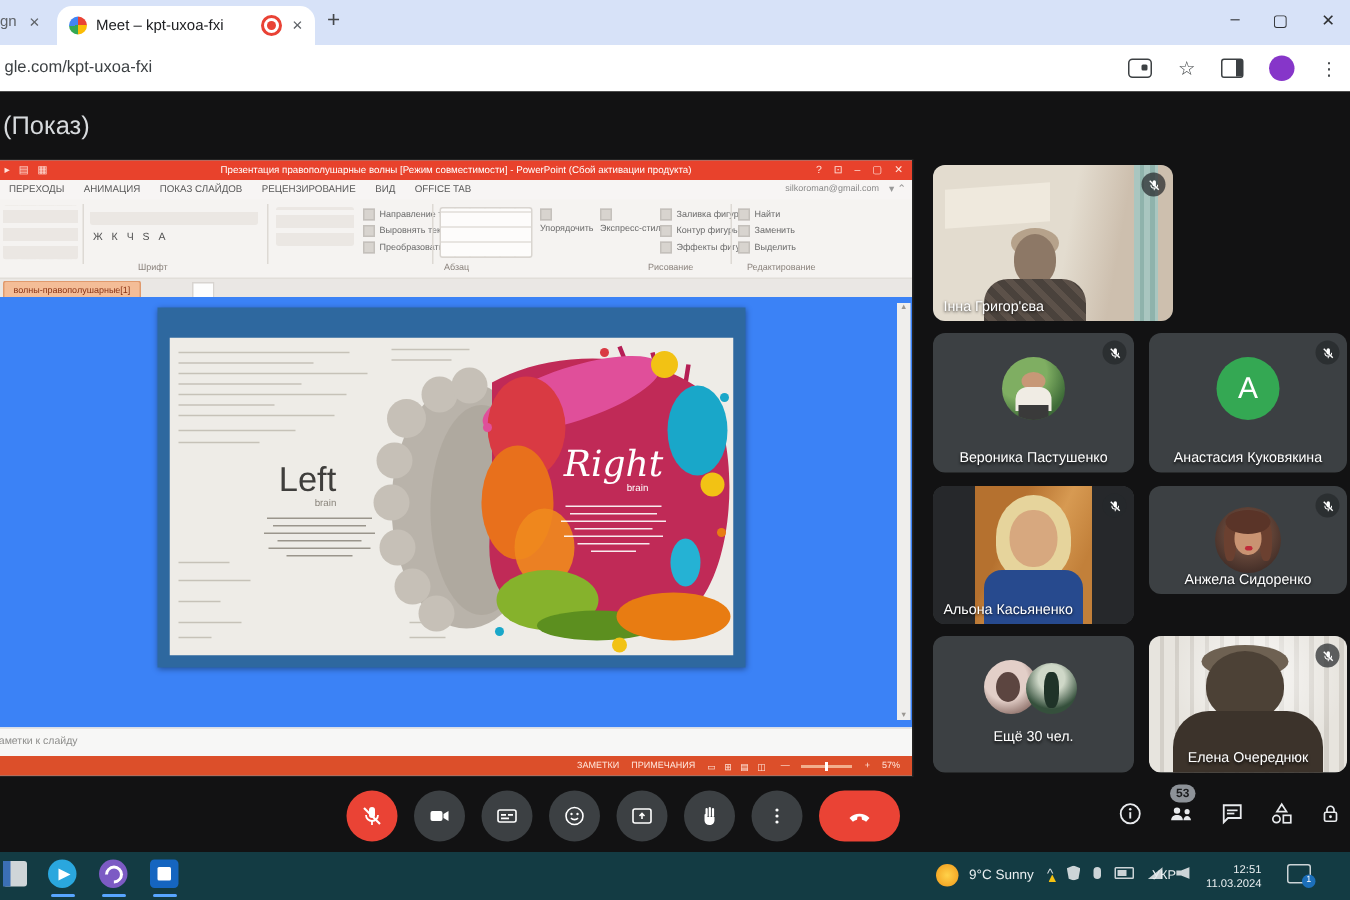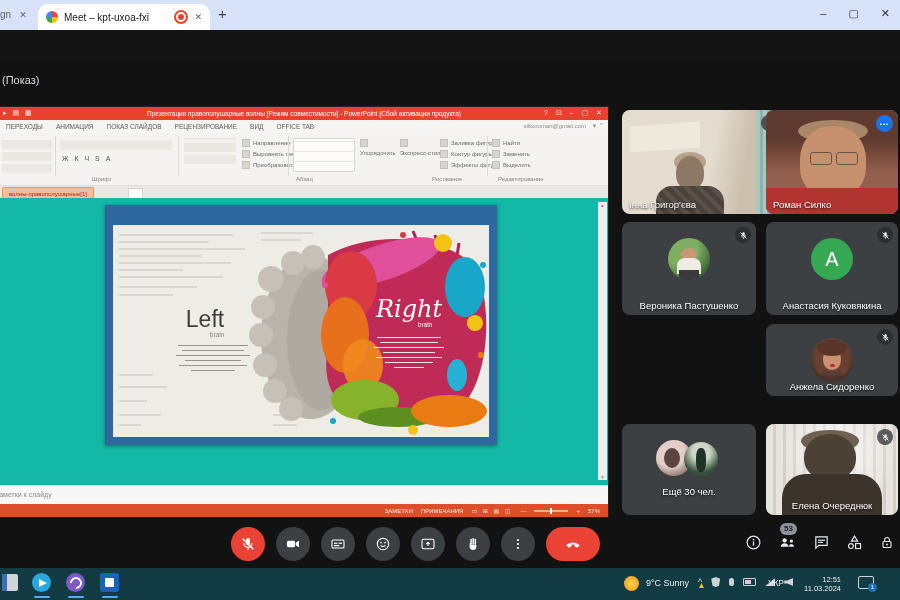--- a/index.html
+++ b/index.html
@@ -23,21 +23,21 @@
   .url-text{position:absolute;left:3px;top:9px;font-size:11px;color:#3c4043}
   .url-icons{position:absolute;right:8px;top:7px;display:flex;gap:17px;align-items:center;color:#3c4043}
   .cast-ic{width:14px;height:11px;border:1.5px solid #3c4043;border-radius:3px;position:relative}
   .cast-ic::after{content:"";position:absolute;right:2px;top:3px;width:4px;height:4px;background:#3c4043;border-radius:1px}
   .panel-ic{width:13px;height:11px;border:1.5px solid #3c4043;border-radius:2px;position:relative}
   .panel-ic::after{content:"";position:absolute;right:0;top:0;bottom:0;width:4px;background:#3c4043}
   .avatar-ic{width:17px;height:17px;border-radius:50%;background:#8636c9}
 
   
   .stage{position:absolute;left:0;top:61px;width:900px;height:507px;background:#121213}
-  .share-label{position:absolute;left:2px;top:74px;color:#d7dadd;font-size:11px}
+  .share-label{position:absolute;left:2px;top:74px;color:#d7dadd;font-size:17px}
 
   
   .ppt{position:absolute;left:0;top:107px;width:608px;height:410px;background:#f5f3f1;box-shadow:0 0 0 1px #232323}
   .ppt-title{position:relative;height:13px;background:#e8422c;color:#fff;font-size:6.5px;
     display:flex;align-items:center;justify-content:center;white-space:nowrap;overflow:hidden}
   .qat{position:absolute;left:3px;top:2px;color:#ffe3dc;font-size:7px;letter-spacing:2px}
   .tctl{position:absolute;right:3px;top:2px;color:#ffe3dc;font-size:7px;letter-spacing:3px}
   .ppt-tabs{position:relative;height:13px;background:#f7f5f4;display:flex;align-items:center;gap:13px;
     padding-left:6px;font-size:6.5px;color:#5a5a5a;white-space:nowrap}
   .ppt-email{position:absolute;right:22px;top:3px;font-size:6px;color:#8a8a8a}
@@ -53,21 +53,21 @@
   .mini-menu{display:flex;flex-direction:column;gap:3px;font-size:6px;color:#6a6a6a}
   .mini-menu span{white-space:nowrap}
   .mini-ic{display:inline-block;width:6px;height:6px;background:#d8d4cf;border:1px solid #c4c0bb;margin-right:3px;vertical-align:middle}
   .grp-label{position:absolute;top:43px;font-size:6px;color:#8b837d;white-space:nowrap}
   .vsep{position:absolute;top:3px;height:40px;width:1px;background:#ddd9d4}
   .font-glyphs{position:absolute;left:62px;top:22px;font-size:7px;color:#555;letter-spacing:2px}
   .officebar{position:relative;height:13px;background:#eae7e4;border-bottom:1px solid #dedad6}
   .file-tab{position:absolute;left:2px;top:1px;height:11px;background:#f4bd97;border:1px solid #e09a6d;border-bottom:none;
     border-radius:2px 2px 0 0;font-size:6px;color:#8a3313;display:flex;align-items:center;padding:0 6px;white-space:nowrap}
   .file-stub{position:absolute;left:128px;top:2px;width:13px;height:10px;background:#fdfdfd;border:1px solid #d8d4d0}
-  .editor{position:absolute;left:0;top:91px;width:608px;height:287px;background:#14b8a6;overflow:hidden}
+  .editor{position:absolute;left:0;top:91px;width:608px;height:287px;background:#3b82f6;overflow:hidden}
   .slide{position:absolute;left:105px;top:7px;width:392px;height:240px;background:#2e689f;box-shadow:0 1px 4px rgba(0,0,0,.4)}
   .slide svg{position:absolute;left:8px;top:20px}
   .scrollv{position:absolute;right:1px;top:4px;height:278px;width:9px;background:#efeeec;color:#9a9792;font-size:5px;
     display:flex;flex-direction:column;justify-content:space-between;align-items:center}
   .notes{position:absolute;left:0;top:378px;width:608px;height:19px;background:#f7f7f6;border-top:1px solid #e6e4e1;overflow:hidden}
   .notes span{position:absolute;left:-4px;top:5px;font-size:7px;color:#8d8d8b;white-space:nowrap}
   .ppt-status{position:absolute;left:0;bottom:0;width:608px;height:13px;background:#dc4f2a;color:#ffe7dd;font-size:6px;
     display:flex;align-items:center;justify-content:flex-end;gap:8px;padding-right:8px;box-sizing:border-box;white-space:nowrap}
   .zslider{width:34px;height:2px;background:#f2ae8c;position:relative}
   .zslider::after{content:"";position:absolute;left:16px;top:-2px;width:2px;height:6px;background:#fff}
@@ -187,20 +187,30 @@
       <span class="xclose">✕</span>
     </div>
     <span class="newtab">+</span>
     <div class="win-ctrls">
       <span>–</span>
       <span>▢</span>
       <span>✕</span>
     </div>
   </div>
 
+  <div class="urlbar">
+    <span class="url-text">gle.com/kpt-uxoa-fxi</span>
+    <div class="url-icons">
+      <span class="cast-ic"></span>
+      <span style="font-size:13px">☆</span>
+      <span class="panel-ic"></span>
+      <span class="avatar-ic"></span>
+      <span style="font-size:12px">⋮</span>
+    </div>
+  </div>
 
   <div class="stage"></div>
   <span class="share-label">(Показ)</span>
 
   <div class="ppt">
     <div class="ppt-title">
       <span class="qat">▸ ▤ ▦</span>
       <span>Презентация правополушарные волны [Режим совместимости] - PowerPoint (Сбой активации продукта)</span>
       <span class="tctl">? ⊡ – ▢ ✕</span>
     </div>
@@ -367,31 +377,20 @@
       <svg width="9" height="9" viewBox="0 0 24 24">
           <path d="M12 3a3 3 0 0 1 3 3v5a3 3 0 0 1-6 0V6a3 3 0 0 1 3-3z" fill="#fff"></path>
           <path d="M6 11a6 6 0 0 0 12 0" stroke="#fff" stroke-width="1.8" fill="none"></path>
           <line x1="12" y1="17" x2="12" y2="21" stroke="#fff" stroke-width="1.8"></line>
           <line x1="4" y1="4" x2="20" y2="20" stroke="#fff" stroke-width="2.4"></line>
         </svg>
     </div>
     <span class="tname">Інна Григор'єва</span>
   </div>
 
-  <div class="tile t2">
-    <div class="m2">
-      <div class="hairx"></div>
-        <div class="head"></div>
-        <div class="gl"></div>
-        <div class="gr"></div>
-        <div class="shirt"></div>
-    </div>
-    <div class="tdots">•••</div>
-    <span class="tname">Роман Силко</span>
-  </div>
 
   <div class="tile t3">
     <div class="avafr a3">
         <div class="fig"></div>
         <div class="sh"></div>
         <div class="sk"></div>
       </div>
     <div class="tmic">
       <svg width="9" height="9" viewBox="0 0 24 24">
           <path d="M12 3a3 3 0 0 1 3 3v5a3 3 0 0 1-6 0V6a3 3 0 0 1 3-3z" fill="#fff"></path>
@@ -409,20 +408,37 @@
       <svg width="9" height="9" viewBox="0 0 24 24">
           <path d="M12 3a3 3 0 0 1 3 3v5a3 3 0 0 1-6 0V6a3 3 0 0 1 3-3z" fill="#fff"></path>
           <path d="M6 11a6 6 0 0 0 12 0" stroke="#fff" stroke-width="1.8" fill="none"></path>
           <line x1="12" y1="17" x2="12" y2="21" stroke="#fff" stroke-width="1.8"></line>
           <line x1="4" y1="4" x2="20" y2="20" stroke="#fff" stroke-width="2.4"></line>
         </svg>
     </div>
     <span class="tname center">Анастасия Куковякина</span>
   </div>
 
+  <div class="tile t5">
+    <div class="m5">
+      <div class="strip"></div>
+        <div class="hair"></div>
+        <div class="face"></div>
+        <div class="shirt"></div>
+    </div>
+    <div class="tmic">
+      <svg width="9" height="9" viewBox="0 0 24 24">
+          <path d="M12 3a3 3 0 0 1 3 3v5a3 3 0 0 1-6 0V6a3 3 0 0 1 3-3z" fill="#fff"></path>
+          <path d="M6 11a6 6 0 0 0 12 0" stroke="#fff" stroke-width="1.8" fill="none"></path>
+          <line x1="12" y1="17" x2="12" y2="21" stroke="#fff" stroke-width="1.8"></line>
+          <line x1="4" y1="4" x2="20" y2="20" stroke="#fff" stroke-width="2.4"></line>
+        </svg>
+    </div>
+    <span class="tname">Альона Касьяненко</span>
+  </div>
 
   <div class="tile t6">
     <div class="avafr a6">
       <div class="hl"></div>
         <div class="hr"></div>
         <div class="face"></div>
         <div class="hair"></div>
         <div class="lip"></div>
     </div>
     <div class="tmic">

